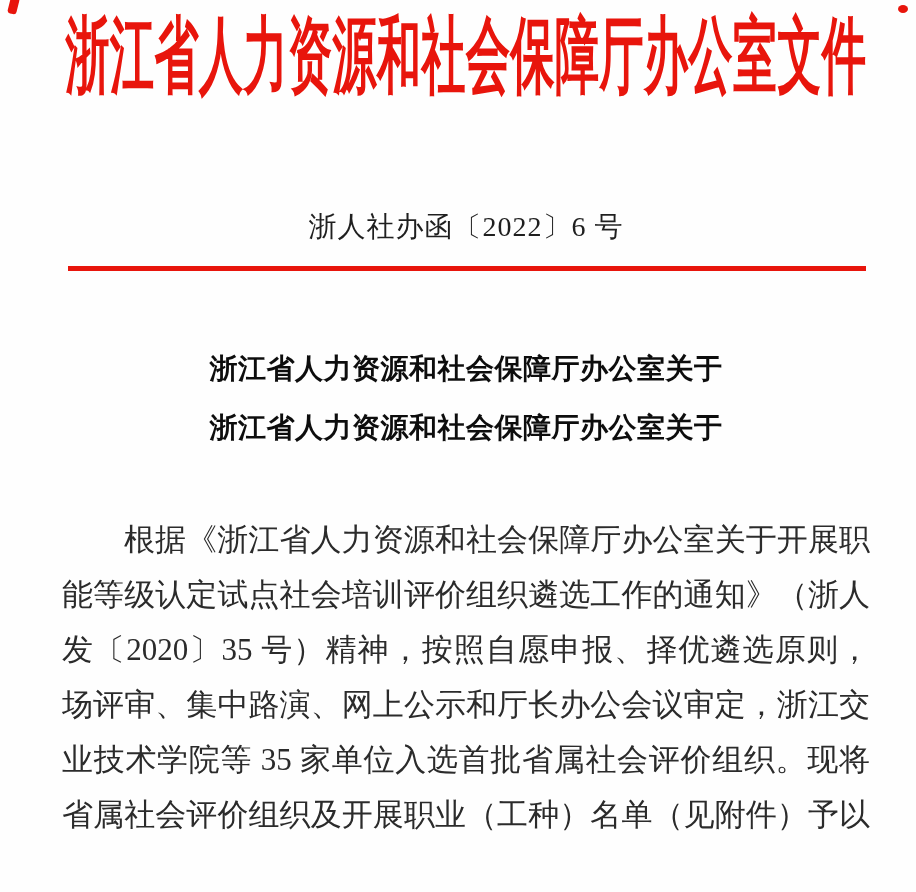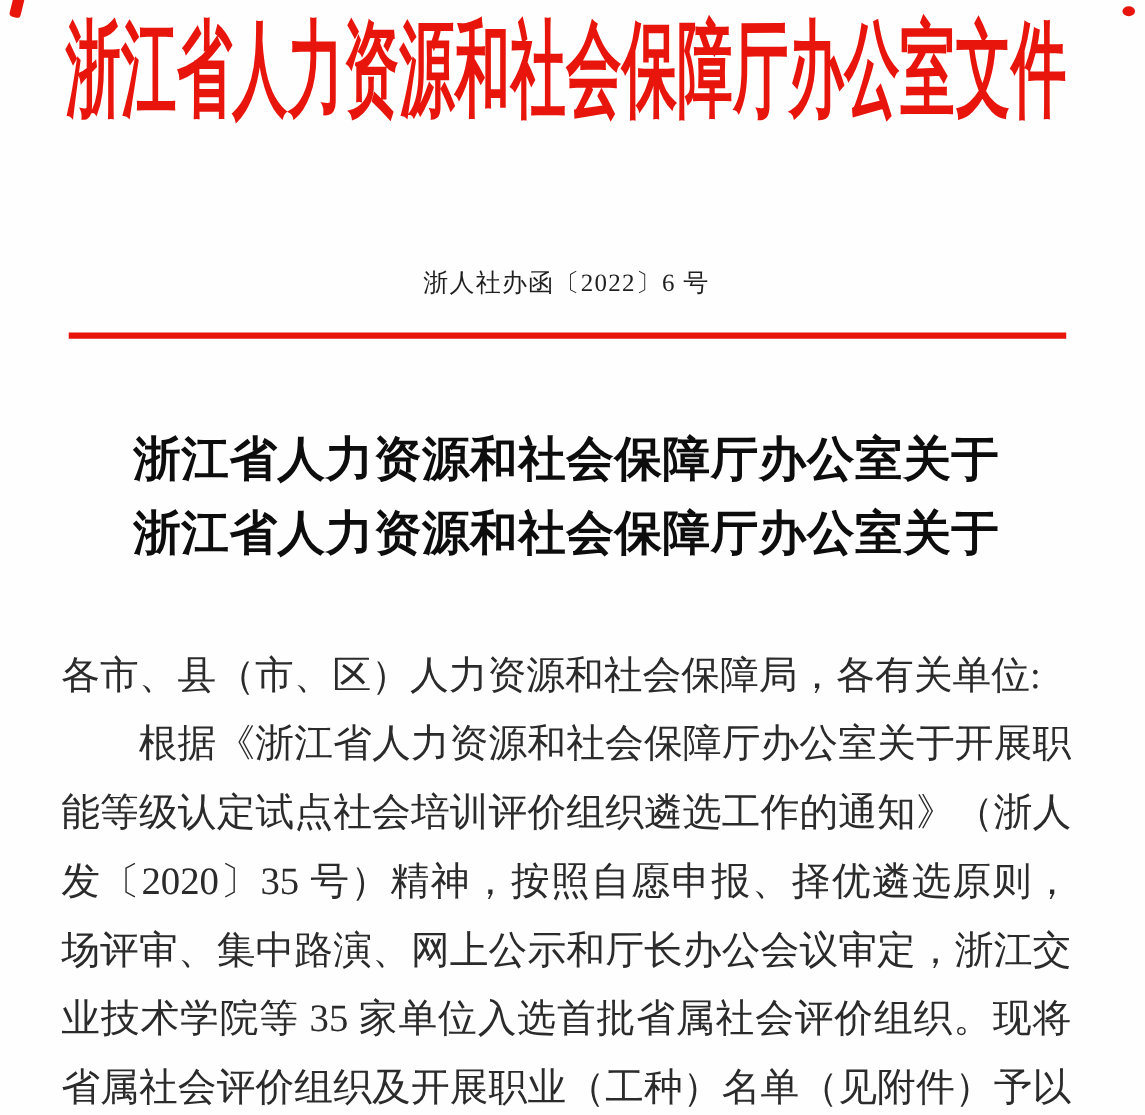--- a/index.html
+++ b/index.html
@@ -14,48 +14,48 @@
     width:916px;height:892px;
     background:var(--page-bg);
     overflow:hidden;
     font-family:"Liberation Serif","DejaVu Serif",serif;
   }
   
   .artifact{position:absolute;background:var(--accent-red);}
   .artifact-tl{left:9px;top:-3px;width:9px;height:17px;border-radius:3px;transform:rotate(14deg);}
   .artifact-tr{left:898px;top:5px;width:10px;height:8px;border-radius:50%;}
   
-  .content{position:absolute;left:49px;top:0;width:808px;height:892px;}
+  .content{position:absolute;left:62px;top:0;width:808px;height:892px;}
   .org-title{
     position:absolute;top:14px;left:0;width:100%;
     text-align:center;white-space:nowrap;
     color:var(--accent-red);
     font-weight:bold;
     font-size:44px;line-height:46px;
     letter-spacing:0.5px;
     transform:scaleY(1.9);
     transform-origin:50% 0;
   }
   .doc-number{
     position:absolute;top:208px;left:0;width:100%;
     text-align:center;
     color:#1f1f1f;
-    font-size:20px;line-height:38px;
+    font-size:28px;line-height:38px;
     letter-spacing:1px;
     white-space:nowrap;
   }
   .red-rule{
     position:absolute;top:266px;left:6px;width:798px;height:5px;
     background:var(--accent-red);
   }
   .doc-title{
     position:absolute;top:339px;left:0;width:100%;margin:0;
     text-align:center;
     color:var(--title-black);
-    font-size:38px;font-weight:bold;
+    font-size:28px;font-weight:bold;
     line-height:59px;
     letter-spacing:0.5px;
   }
   .doc-title span{display:block;white-space:nowrap;}
   .body-text{
     position:absolute;top:512px;left:0;width:808px;
     color:var(--body-black);
     font-size:31px;
   }
   .body-line{
@@ -84,21 +84,20 @@
     <div class="doc-number">浙人社办函〔2022〕6 号</div>
 
     <div class="red-rule"></div>
 
     <h1 class="doc-title">
       <span>浙江省人力资源和社会保障厅办公室关于</span>
       <span>浙江省人力资源和社会保障厅办公室关于</span>
     </h1>
 
     <div class="body-text">
-      <div class="body-line">各市、县（市、区）人力资源和社会保障局，各有关单位:</div>
       <div class="body-line justified indent">根据《浙江省人力资源和社会保障厅办公室关于开展职业技</div>
       <div class="body-line justified">能等级认定试点社会培训评价组织遴选工作的通知》（浙人社办</div>
       <div class="body-line justified">发〔2020〕35 号）精神，按照自愿申报、择优遴选原则，经现</div>
       <div class="body-line justified">场评审、集中路演、网上公示和厅长办公会议审定，浙江交通职</div>
       <div class="body-line justified">业技术学院等 35 家单位入选首批省属社会评价组织。现将首批</div>
       <div class="body-line justified">省属社会评价组织及开展职业（工种）名单（见附件）予以公布。</div>
     </div>
 
   </div>
 </div>

